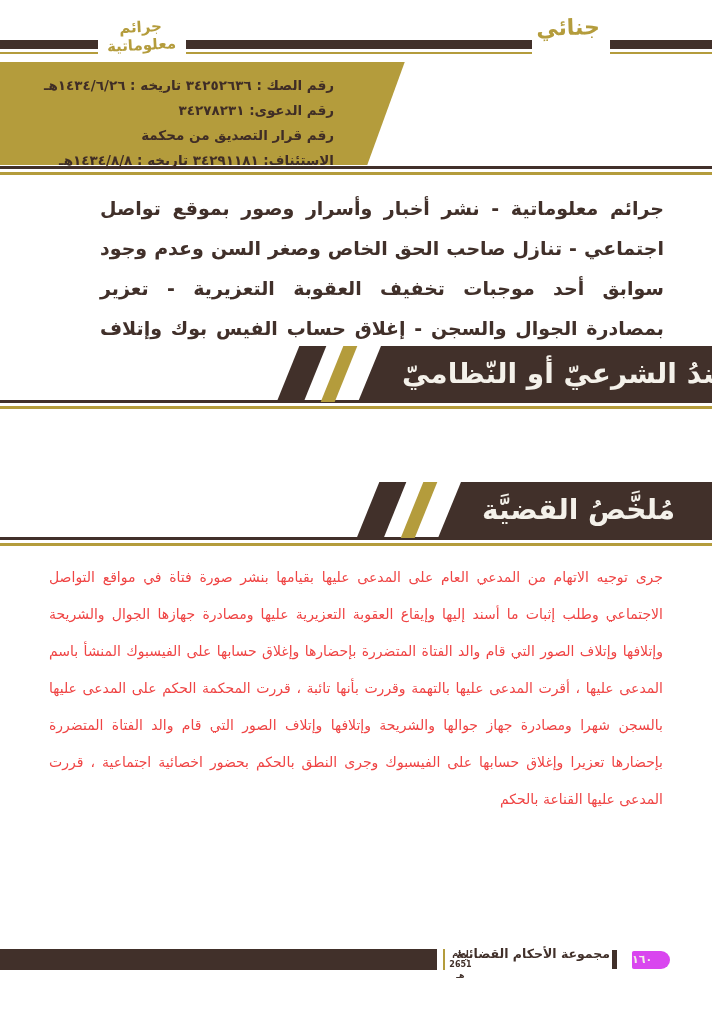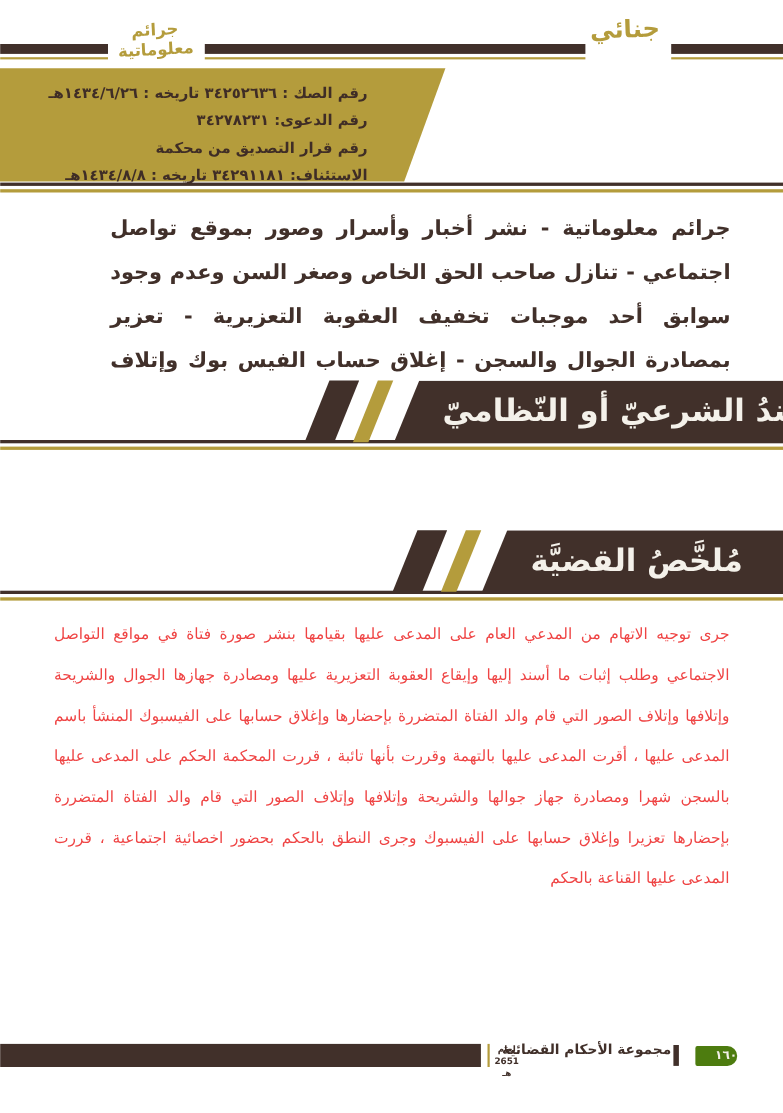--- a/index.html
+++ b/index.html
@@ -48,23 +48,23 @@
 
   
   .footer{position:absolute;top:946px;left:0;right:0;height:28px;}
   .f-bar{position:absolute;left:0;top:3px;width:437px;height:21px;background:#41302a;}
   .f-sep{position:absolute;left:443px;top:3px;width:2px;height:21px;background:#b49c3c;}
   .f-year{position:absolute;left:447px;top:2px;width:27px;font-size:8px;line-height:11px;
           color:#41302a;font-weight:bold;text-align:center;direction:rtl;}
   .f-logo{position:absolute;left:470px;top:0;width:140px;font-size:12.5px;font-weight:bold;
           color:#41302a;text-align:center;white-space:nowrap;direction:rtl;}
   .f-tick{position:absolute;left:612px;top:4px;width:5px;height:19px;background:#41302a;}
-  .f-pill{position:absolute;left:632px;top:5px;width:38px;height:18px;background:#4d7c0f;
+  .f-pill{position:absolute;left:632px;top:5px;width:38px;height:18px;background:#d946ef;
           border-radius:2px 10px 10px 2px;color:#f2efe7;font-size:11px;line-height:18px;
-          text-align:right;font-weight:bold;}
+          text-align:left;font-weight:bold;}
 </style>
 </head>
 <body>
 
 <div class="page">
 
   <div class="hbar hbar-left"></div>
   <div class="cat-word cat-left">جرائم معلوماتية</div>
   <div class="hbar hbar-mid"></div>
   <div class="cat-word cat-right">جنائي</div>

